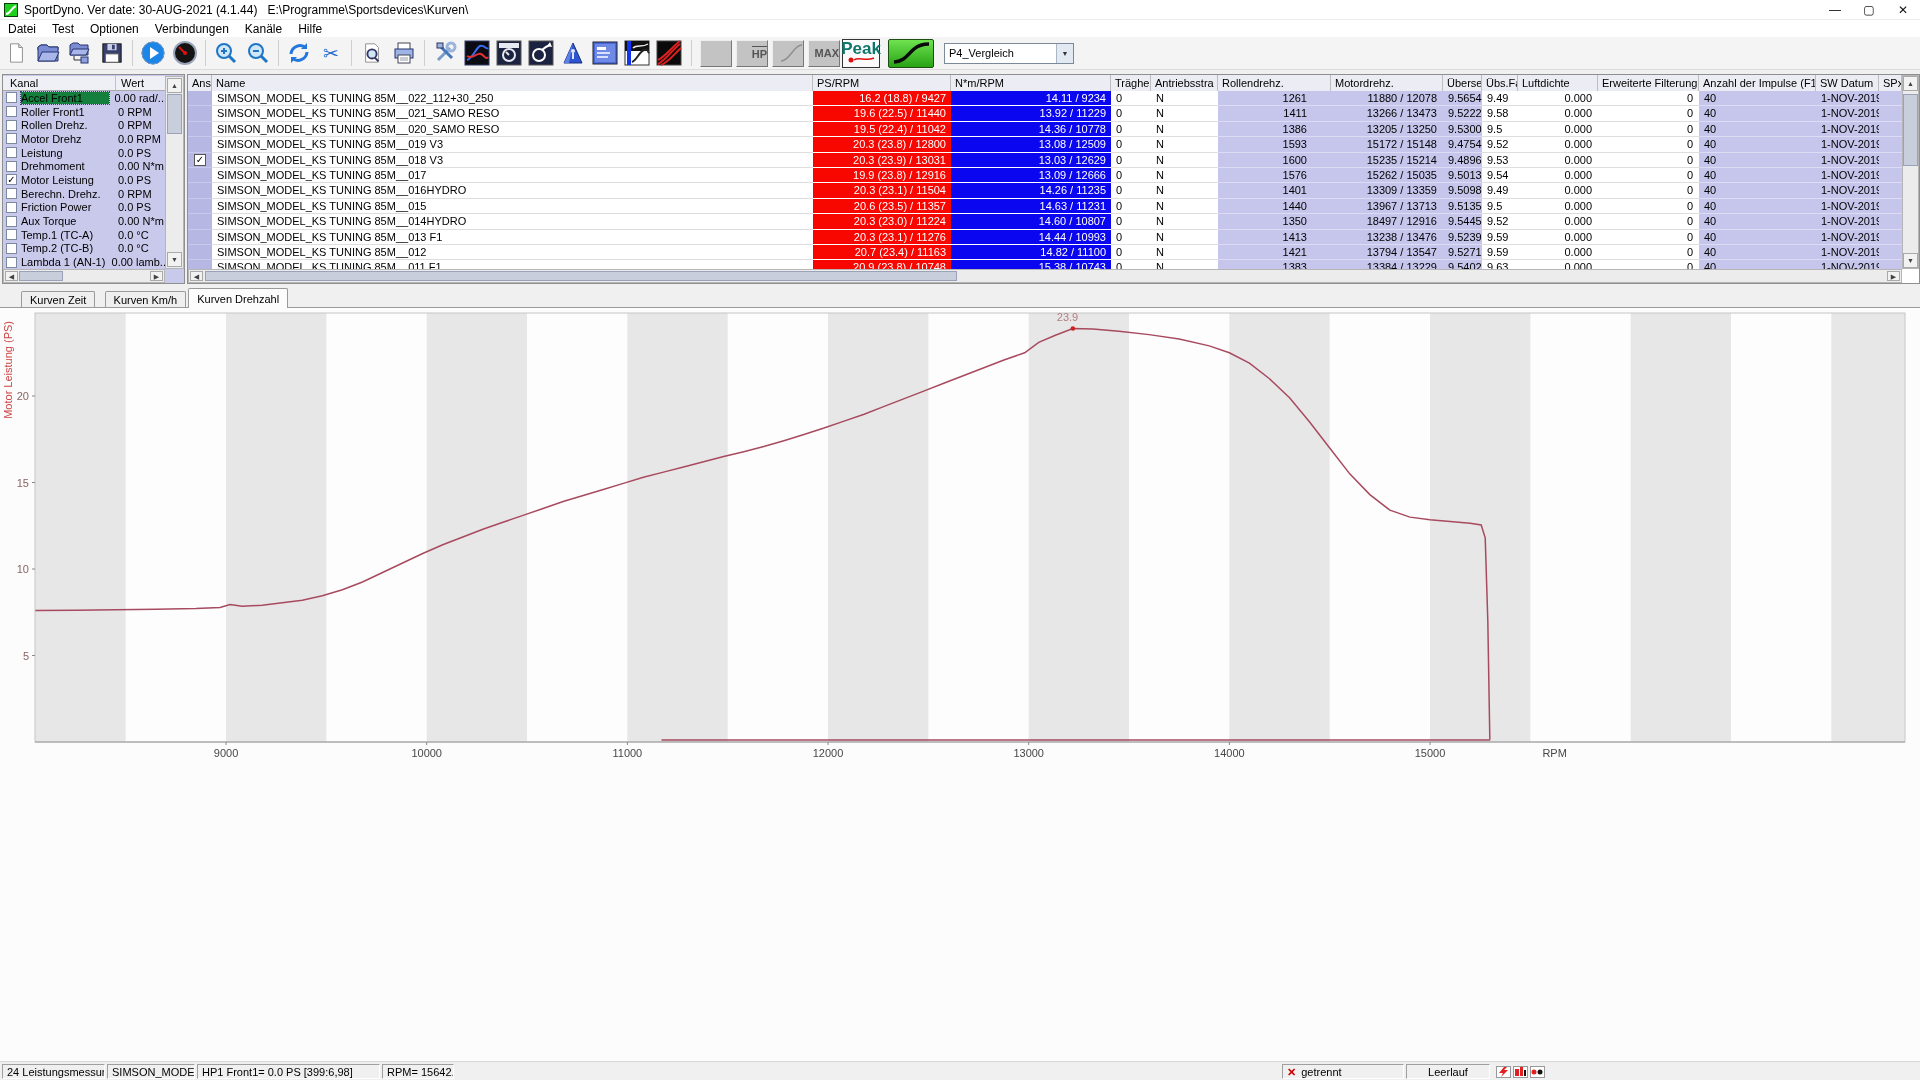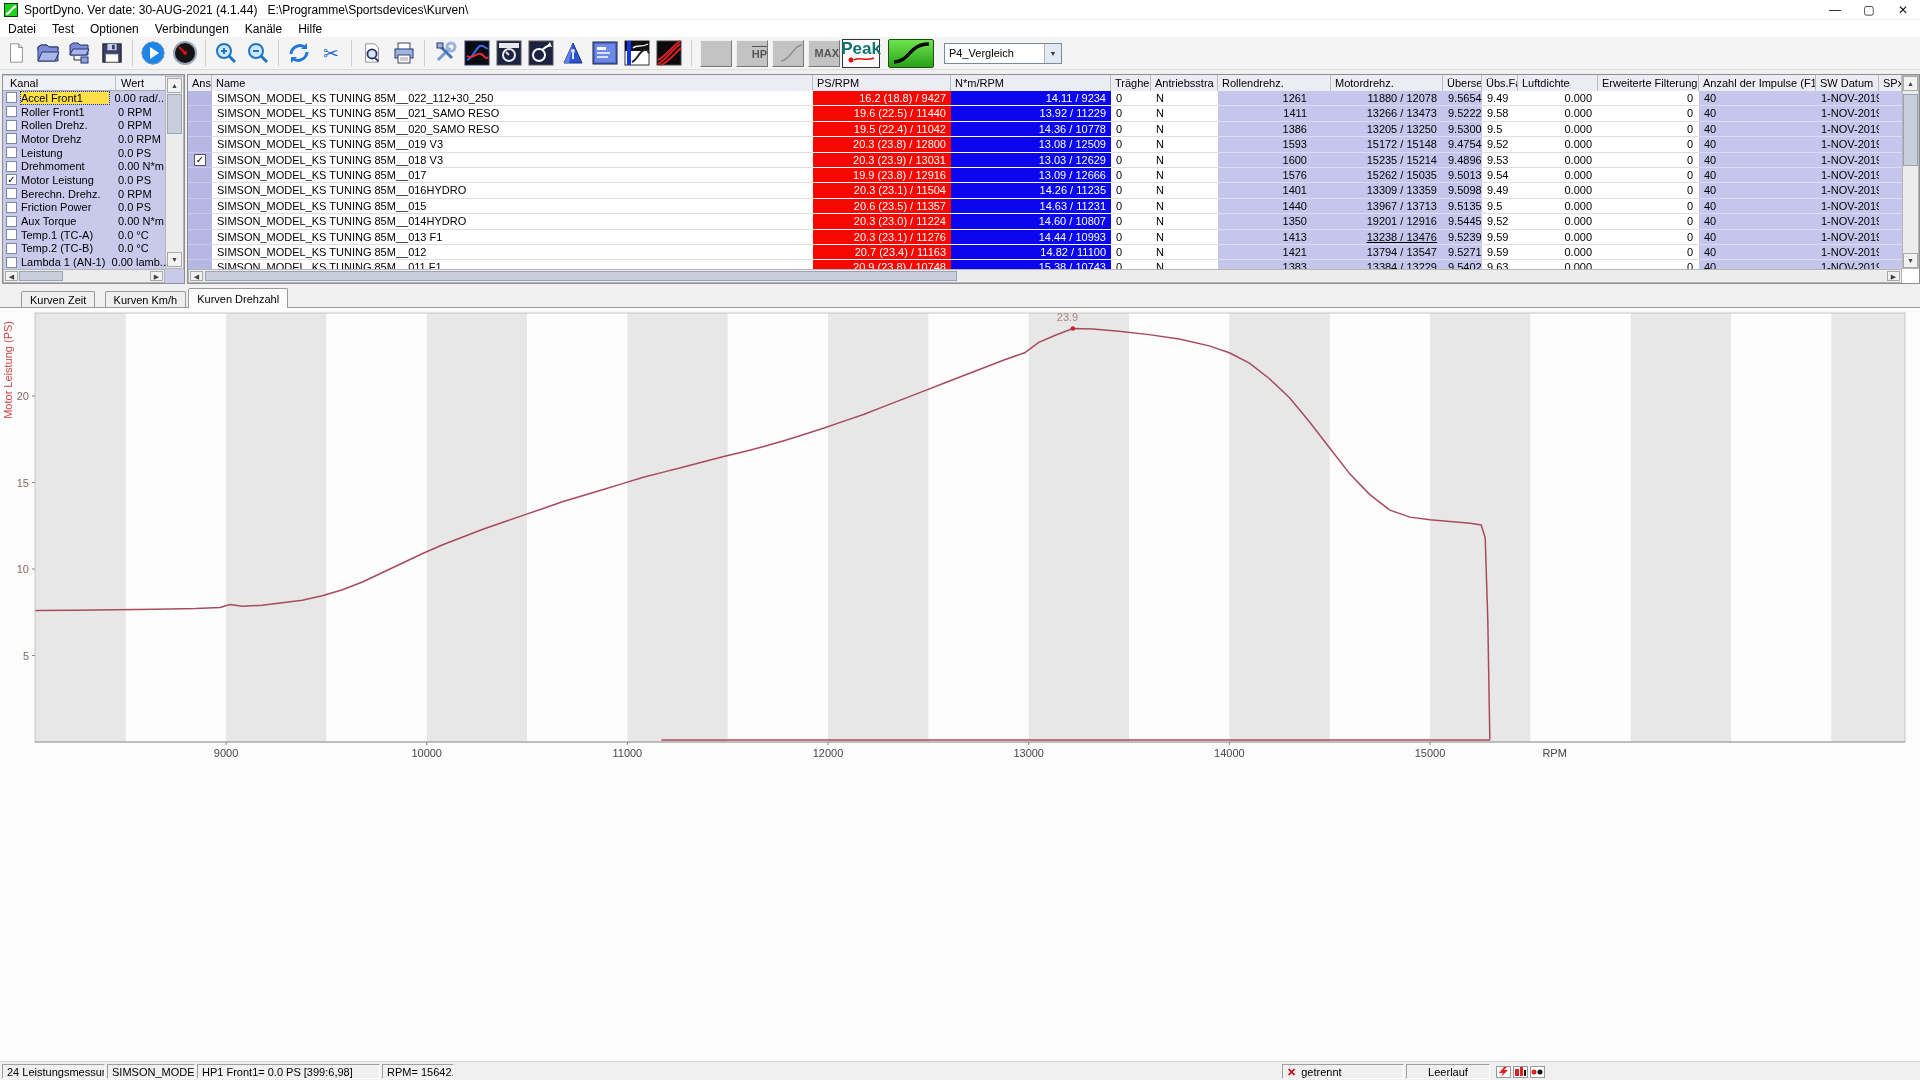--- a/index.html
+++ b/index.html
@@ -18,33 +18,33 @@
   
   #toolbar{position:absolute;left:0;top:37px;width:1920px;height:33px;background:#f4f4f4;border-bottom:1px solid #dcdcdc;display:flex;align-items:center}
   .tbtn{width:30px;height:30px;margin:0 1px;display:flex;align-items:center;justify-content:center}
   .tsep{width:1px;height:26px;background:#cfcfcf;margin:0 4px}
   .graybtn{width:32px;height:27px;margin:0 2px;background:#c3c3c3;border:1px solid;border-color:#eee #777 #777 #eee;
     display:flex;align-items:center;justify-content:flex-end;color:#555;font-weight:bold;font-size:11px}
   .graybtn .ovl{border-top:1px solid #555;padding-top:1px}
   #btn-peak{width:38px;height:29px;background:#fbfbfb;border:1px solid #333;display:flex;flex-direction:column;align-items:center;justify-content:center}
   #btn-peak .pk{color:#0f766e;font-weight:bold;font-size:17px;line-height:12px}
   #btn-green{width:46px;height:29px;margin-left:8px;background:linear-gradient(180deg,#6fe24f,#27a315);border:1px solid #1c4d12;border-radius:2px;display:flex;align-items:center;justify-content:center}
-  #combo{position:relative;width:118px;height:21px;margin-left:10px;background:#fff;border:1px solid #7a8a99}
+  #combo{position:relative;width:130px;height:21px;margin-left:10px;background:#fff;border:1px solid #7a8a99}
   #combo .val{position:absolute;left:4px;top:3px;font-size:11px}
   #combo .drop{position:absolute;right:0;top:0;width:17px;height:19px;background:#e3e9f2;border-left:1px solid #aab6c5;text-align:center;line-height:19px;font-size:7px;color:#333}
   
   #channel-panel{position:absolute;left:2px;top:74px;width:183px;height:210px;background:#c9c9ec;border:1px solid #8f8f8f}
   #channel-header{position:absolute;left:0;top:1px;width:162px;height:15px;background:#efeff6;border-bottom:1px solid #a9a9a9;display:flex}
   #channel-header .h1{width:113px;padding:1px 0 0 7px;border-right:1px solid #c2c2c2}
   #channel-header .h2{padding:1px 0 0 5px}
   #channel-rows{position:absolute;left:0;top:16px;width:162px;height:178px;overflow:hidden}
   .ch-row{height:13.7px;display:flex;align-items:center}
   .ch-box{width:11px;height:11px;background:#fff;border:1px solid #7c8aa0;margin:0 4px 0 3px;flex:none;font-size:10px;line-height:9px;text-align:center}
   .ch-name{width:92px;white-space:nowrap;overflow:hidden}
-  .ch-name.sel{background:#fde047;outline:1px dotted #33406a}
+  .ch-name.sel{background:#15803d;outline:1px dotted #33406a}
   .ch-val{padding-left:5px;white-space:nowrap;overflow:hidden}
   
   .sb{background:#ececec;border:1px solid #b5b5b5}
   .sb-arrow{position:absolute;background:#f2f2f2;border:1px solid #a9a9a9;color:#444;text-align:center;font-size:7px;line-height:13px}
   .sb-thumb{position:absolute;background:#c9cedd;border:1px solid #9aa2b8}
   
   #runs-table{position:absolute;left:187px;top:74px;width:1733px;height:210px;background:#fff;border:1px solid #8f8f8f}
   #runs-header{position:absolute;left:0;top:0;height:16px;display:flex;background:#ececf4;border-bottom:1px solid #9a9a9a}
   .th{height:16px;padding:2px 0 0 4px;border-right:1px solid #bdbdbd;white-space:nowrap;overflow:hidden;background:#ececf4}
   #runs-body{position:absolute;left:0;top:16px;width:1714px;height:178px;overflow:hidden}
@@ -522,38 +522,38 @@
         <div class="td lav" style="width: 23px;"></div>
       </div>
       <div class="tr">
         <div class="td ansic" style="width: 24px;"></div>
         <div class="td l" style="width: 601px;">SIMSON_MODEL_KS TUNING 85M__014HYDRO</div>
         <div class="td red" style="width: 138px;">20.3 (23.0) / 11224</div>
         <div class="td blue" style="width: 160px;">14.60 / 10807</div>
         <div class="td l" style="width: 40px;">0</div>
         <div class="td l" style="width: 67px;">N</div>
         <div class="td lav r" style="width: 113px; padding-right: 24px;">1350</div>
-        <div class="td lav r" style="width: 112px;">19201 / 12916</div>
+        <div class="td lav r" style="width: 112px;">18497 / 12916</div>
         <div class="td lav l" style="width: 39px;">9.5445</div>
         <div class="td l" style="width: 36px;">9.52</div>
         <div class="td r" style="width: 80px;">0.000</div>
         <div class="td r" style="width: 101px;">0</div>
         <div class="td lav l" style="width: 117px;">40</div>
         <div class="td lav l" style="width: 63px;">1-NOV-2019</div>
         <div class="td lav" style="width: 23px;"></div>
       </div>
       <div class="tr">
         <div class="td ansic" style="width: 24px;"></div>
         <div class="td l" style="width: 601px;">SIMSON_MODEL_KS TUNING 85M__013 F1</div>
         <div class="td red" style="width: 138px;">20.3 (23.1) / 11276</div>
         <div class="td blue" style="width: 160px;">14.44 / 10993</div>
         <div class="td l" style="width: 40px;">0</div>
         <div class="td l" style="width: 67px;">N</div>
         <div class="td lav r" style="width: 113px; padding-right: 24px;">1413</div>
-        <div class="td lav r" style="width: 112px; text-decoration: underline;">13238 / 13476</div>
+        <div class="td lav r" style="width: 112px;">13238 / 13476</div>
         <div class="td lav l" style="width: 39px;">9.5239</div>
         <div class="td l" style="width: 36px;">9.59</div>
         <div class="td r" style="width: 80px;">0.000</div>
         <div class="td r" style="width: 101px;">0</div>
         <div class="td lav l" style="width: 117px;">40</div>
         <div class="td lav l" style="width: 63px;">1-NOV-2019</div>
         <div class="td lav" style="width: 23px;"></div>
       </div>
       <div class="tr">
         <div class="td ansic" style="width: 24px;"></div>

